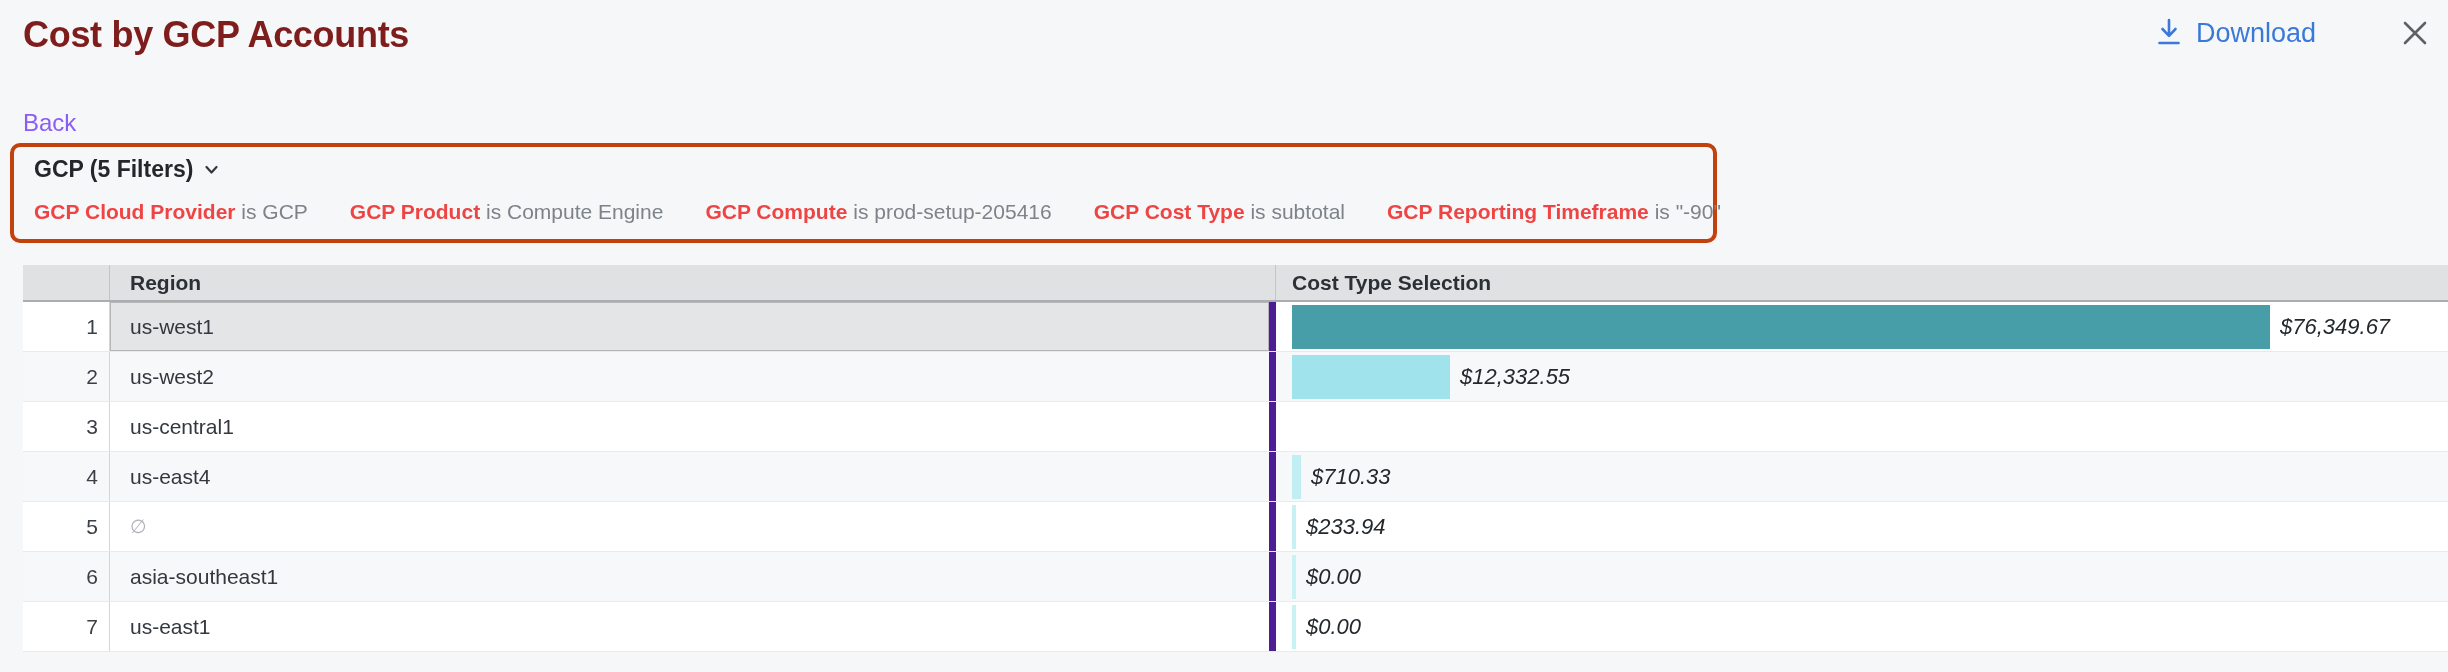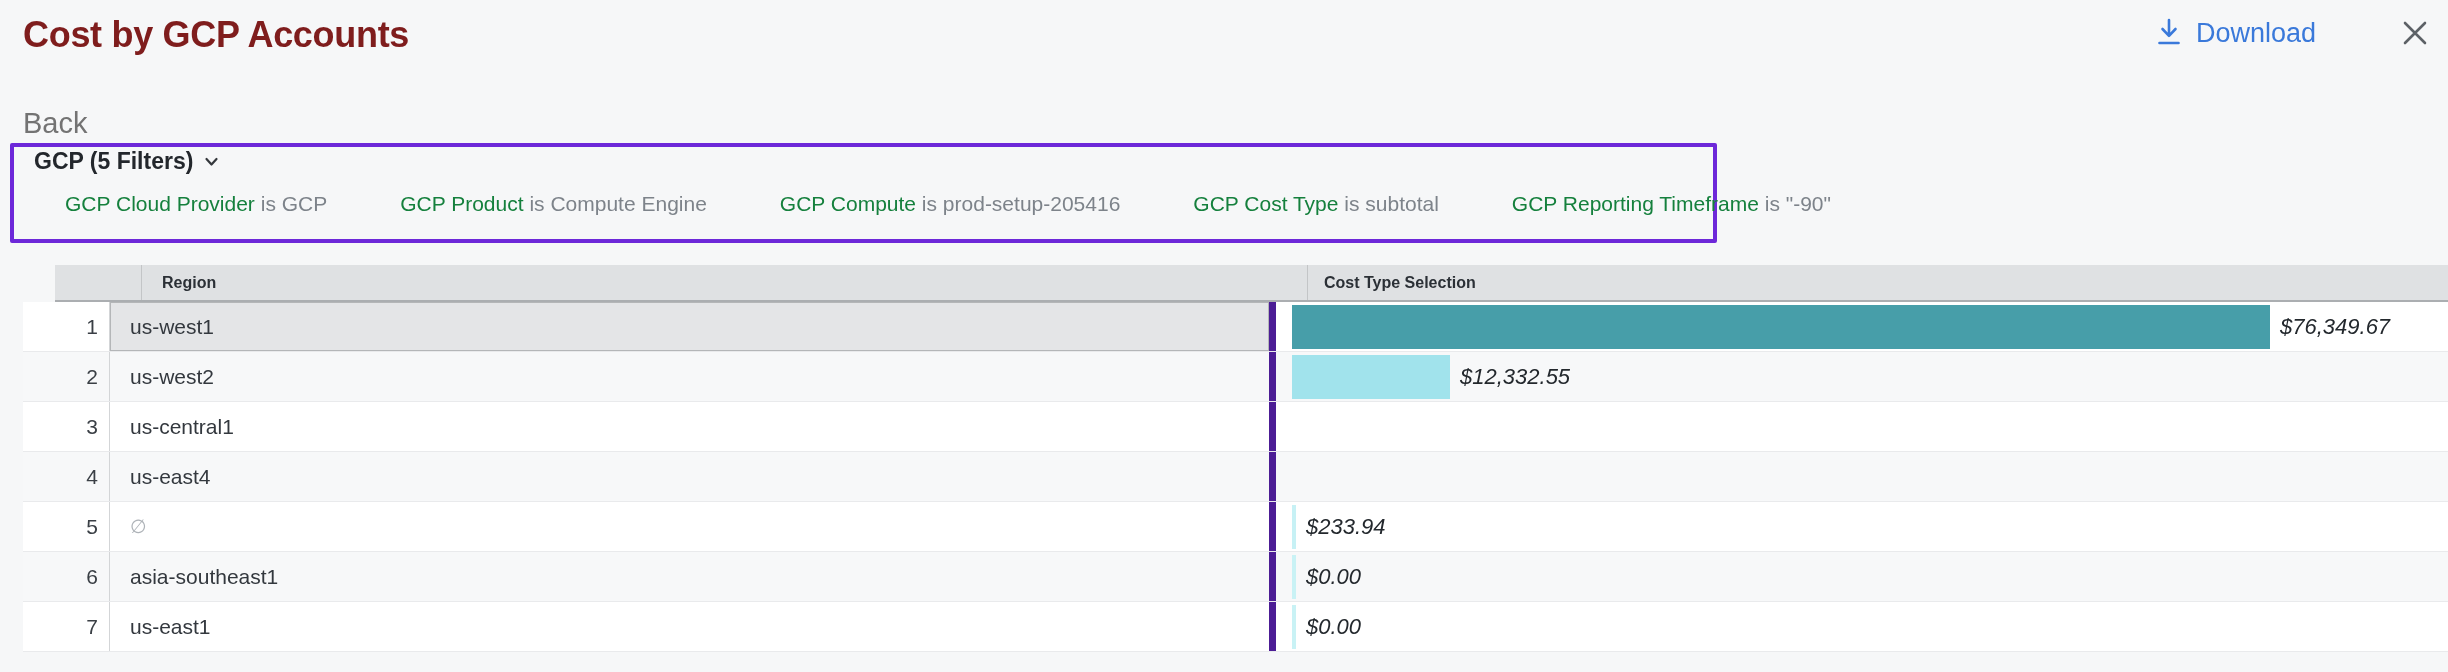--- a/index.html
+++ b/index.html
@@ -14,39 +14,39 @@
   
   .top-bar { position:absolute; top:14px; left:23px; right:18px;
              display:flex; justify-content:space-between; align-items:flex-start; }
   .page-title { font-size:36px; font-weight:700; color:#7f1d1d; letter-spacing:-0.3px; line-height:42px; }
   .top-actions { display:flex; align-items:center; gap:84px; margin-top:2px; }
   .download-btn { display:flex; align-items:center; gap:12px; color:#3a79da;
                   font-size:27px; font-weight:500; cursor:pointer; line-height:34px; }
   .close-btn { cursor:pointer; display:flex; align-items:center; }
 
   
-  .back-link { position:absolute; top:188px; left:23px; font-size:29px; color:#737373;
+  .back-link { position:absolute; top:188px; left:23px; font-size:24px; color:#8b5cf6;
                cursor:pointer; line-height:26px; }
   
   .back-link { top:110px; }
 
   
   .filter-box { position:absolute; left:10px; top:143px; width:1707px; height:100px;
-                border:4px solid #6d28d9; border-radius:2px; padding:1px 20px 0 20px; }
+                border:4px solid #c2410c; border-radius:10px; padding:9px 20px 0 20px; }
   .filter-summary { display:inline-flex; align-items:center; gap:9px; cursor:pointer; }
   .filter-summary-label { font-size:23px; font-weight:700; color:#23272c; line-height:27px; }
   .filter-list { display:flex; gap:42px; margin-top:16px; white-space:nowrap; }
   .filter-item { font-size:21px; line-height:25px; }
-  .filter-item .f-name { font-weight:400; color:#15803d;margin-left:31px; }
+  .filter-item .f-name { font-weight:700; color:#ef4444; }
   .filter-item .f-cond { font-weight:400; color:#7d838a; }
 
   
   .cost-table { position:absolute; left:23px; top:265px; right:0; }
   .thead { display:flex; height:37px; background:#dfe1e3; border-bottom:2px solid #abaeb1;
-           align-items:center; font-size:16px; font-weight:700; color:#2b3036;margin-left:32px; }
+           align-items:center; font-size:21px; font-weight:700; color:#2b3036; }
   .col-num   { width:87px; height:100%; border-right:1px solid #c3c5c7; }
   .col-region{ width:1166px; height:100%; border-right:1px solid #c3c5c7;
                display:flex; align-items:center; padding-left:20px; }
   .col-cost  { flex:1; height:100%; display:flex; align-items:center; padding-left:16px; }
 
   .trow { display:flex; height:50px; background:#ffffff; border-bottom:1px solid #e9eaec; }
   .trow.even { background:#f7f8f9; }
   .cell-num { width:87px; text-align:right; padding-right:11px; font-size:21px; color:#3a3f45;
               line-height:49px; border-right:1px solid #d3d5d7; }
   .cell-region { width:1166px; padding-left:20px; font-size:21px; color:#33383e;
@@ -130,20 +130,24 @@
           <span class="bar-value">$12,332.55</span>
         </div>
       </div>
       <div class="trow">
         <div class="cell-num">3</div>
         <div class="cell-region">us-central1</div>
       </div>
       <div class="trow even">
         <div class="cell-num">4</div>
         <div class="cell-region">us-east4</div>
+        <div class="cell-cost">
+          <div class="bar" style="width: 9px; background: rgb(192, 238, 243);"></div>
+          <span class="bar-value">$710.33</span>
+        </div>
       </div>
       <div class="trow">
         <div class="cell-num">5</div>
         <div class="cell-region muted">∅</div>
         <div class="cell-cost">
           <div class="bar" style="width: 4px; background: rgb(199, 241, 245);"></div>
           <span class="bar-value">$233.94</span>
         </div>
       </div>
       <div class="trow even">

